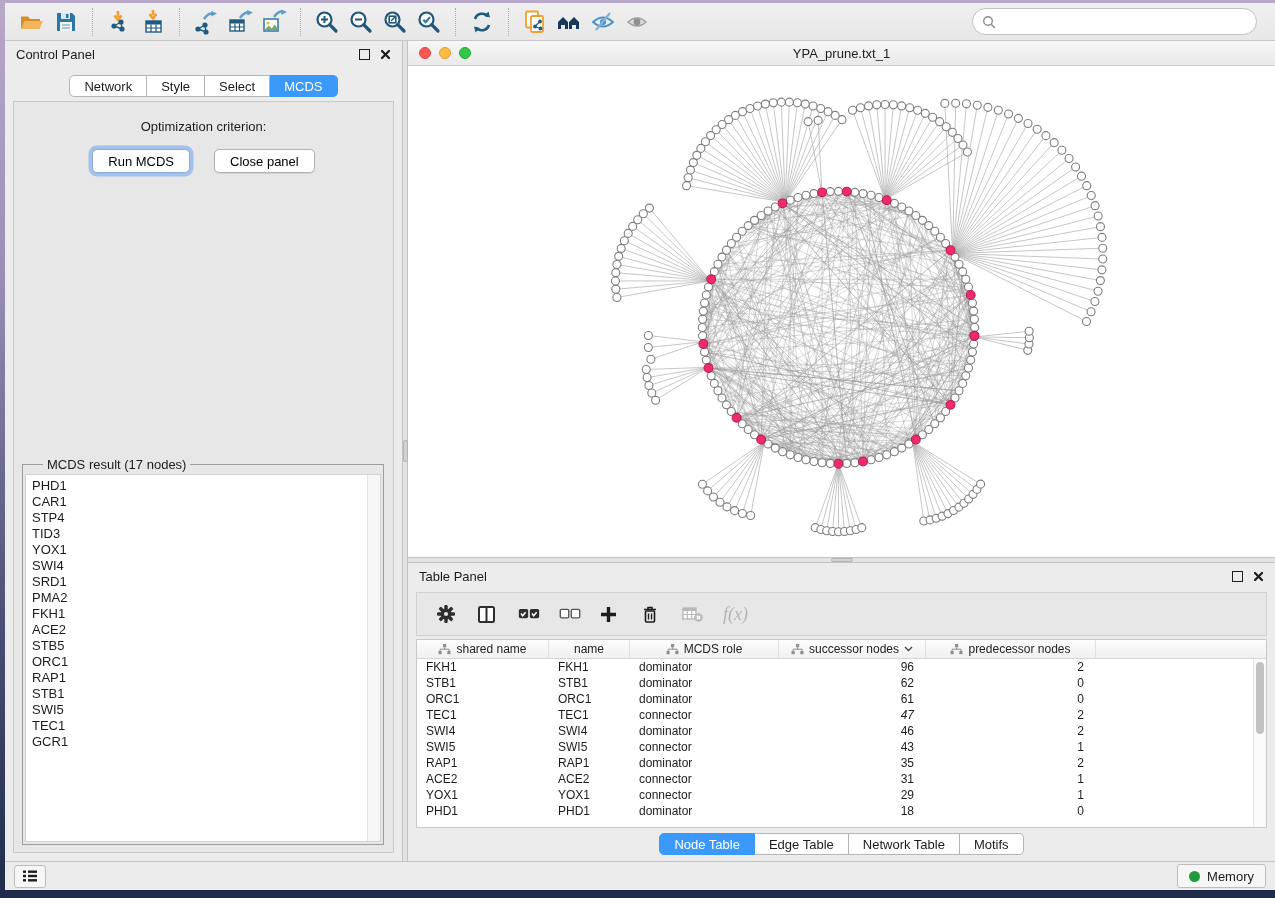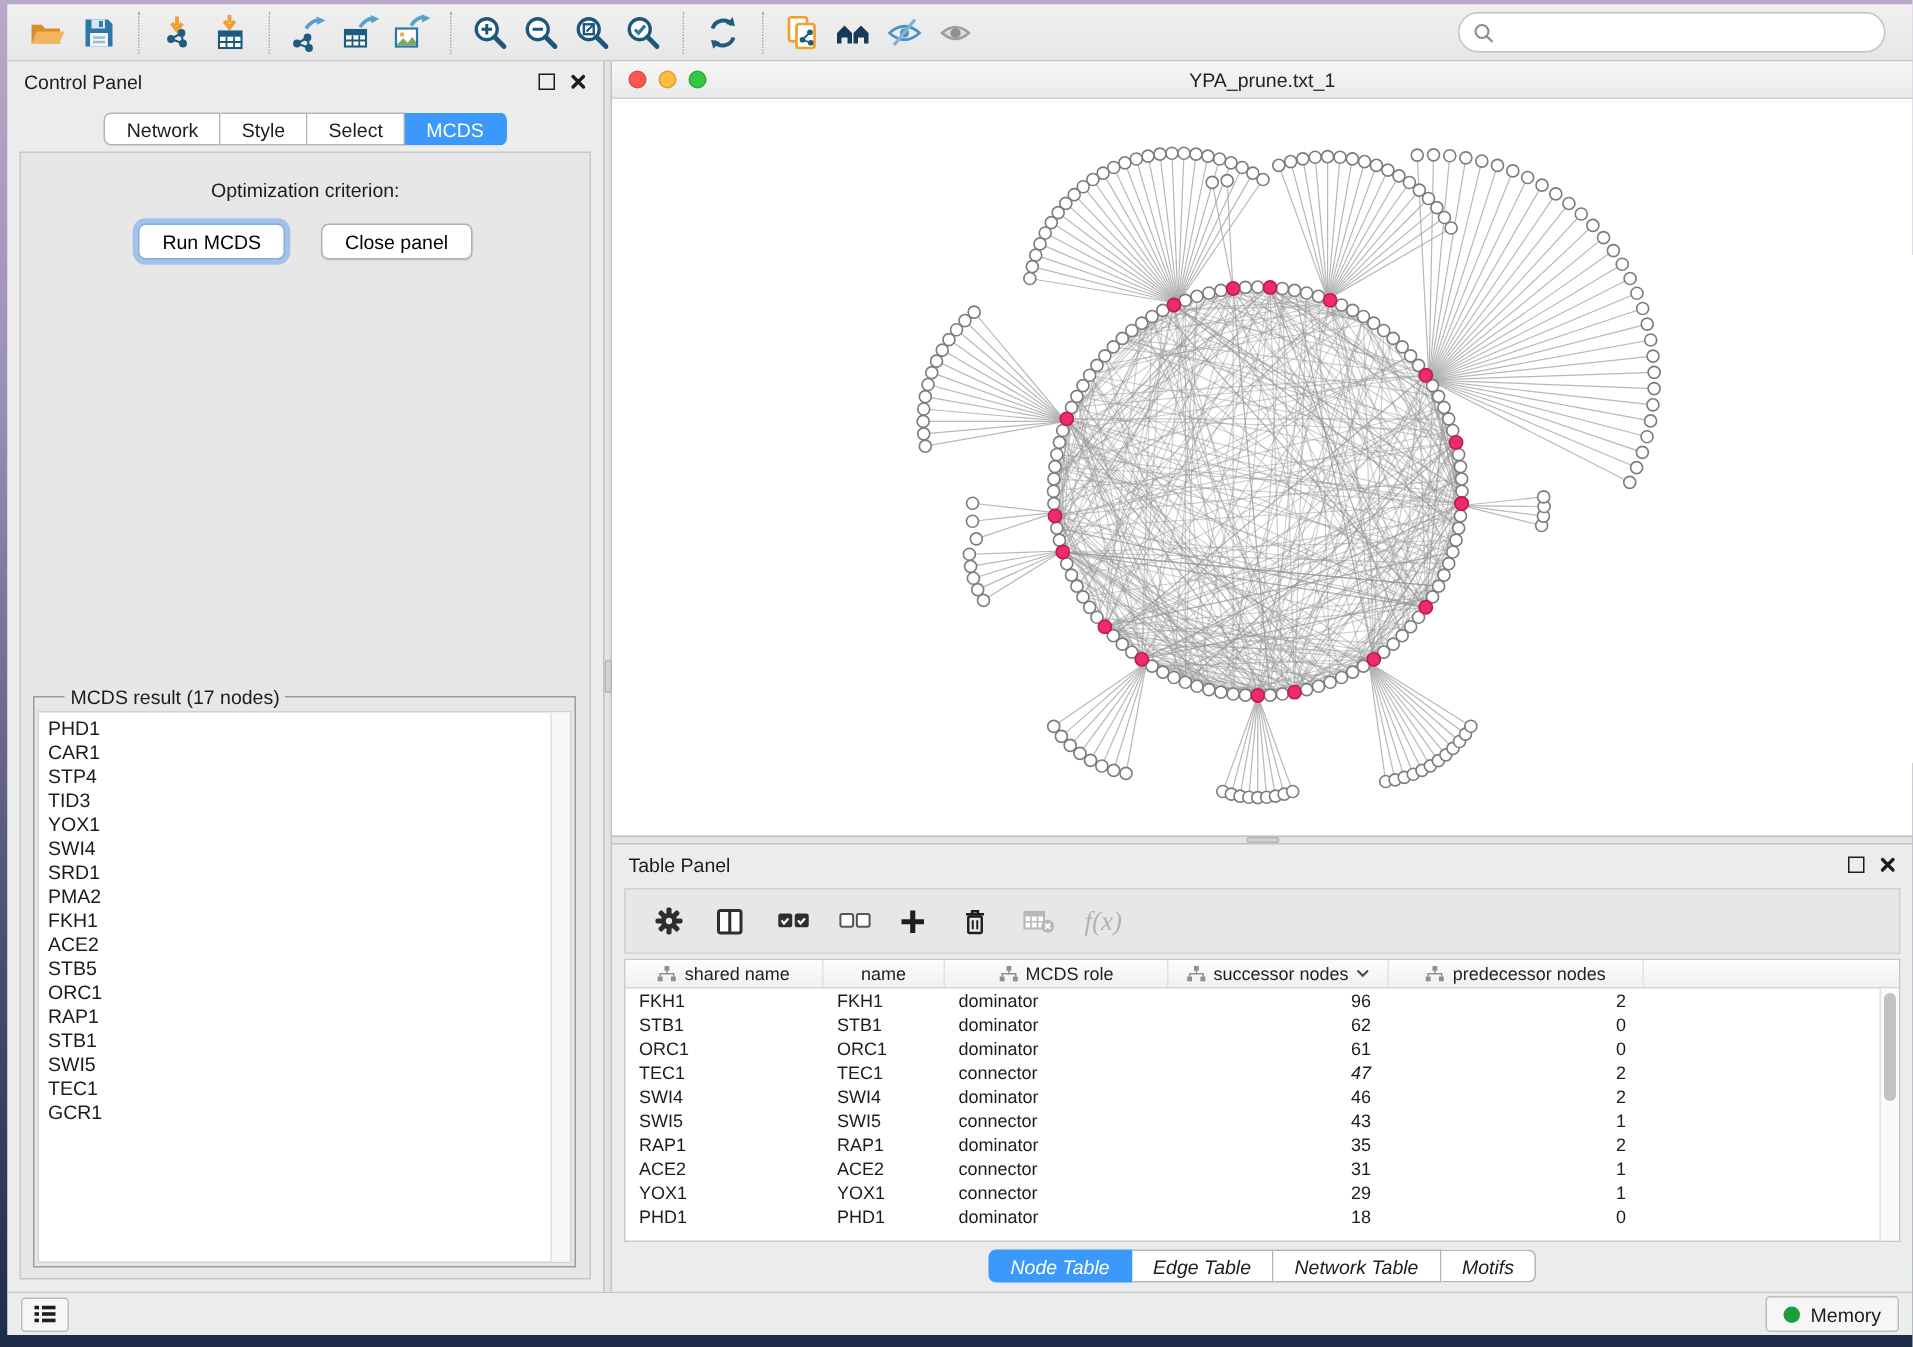--- a/index.html
+++ b/index.html
@@ -76,21 +76,21 @@
   .tp-table { margin:3px 8px 0; flex:1; background:#fff; border:1px solid #c9c9c9; position:relative; overflow:hidden; min-height:0; }
   .nt-header { display:flex; height:19px; background:linear-gradient(#fdfdfd,#f0f0f0); border-bottom:1px solid #d6d6d6; font-size:12px; color:#222; }
   .th-cell { display:flex; align-items:center; justify-content:center; gap:5px; border-right:1px solid #e1e1e1; height:100%; padding:0 4px; flex:none; }
   .nt-body { position:absolute; left:0; right:13px; top:19px; bottom:0; overflow:hidden; }
   .tr { display:flex; height:16px; font-size:12px; align-items:center; }
   .td { flex:none; white-space:nowrap; overflow:hidden; }
   .td.left { padding-left:9px; text-align:left; }
   .td.right { padding-right:12px; text-align:right; }
   .table-vscroll { position:absolute; right:0; top:19px; bottom:0; width:13px; background:#fafafa; border-left:1px solid #e3e3e3; }
   .vthumb { position:absolute; left:2px; right:2px; top:3px; height:72px; background:#c2c2c2; border-radius:4.5px; }
-  .tp-tabs { margin-top:5px; margin-bottom:6px;font-style:italic; }
+  .tp-tabs { margin-top:5px; margin-bottom:6px; }
 
   
   .status-bar { height:29px; border-top:1px solid #c3c3c3; background:#ececec; display:flex; align-items:center; padding:0 9px; flex:none; }
   .list-btn { width:32px; height:23px; border:1px solid #bdbdbd; background:#f6f6f6; border-radius:3px; display:flex; align-items:center; justify-content:center; }
   .memory-btn { margin-left:auto; height:24px; border:1px solid #bdbdbd; background:#f6f6f6; border-radius:3px; display:flex; align-items:center; gap:7px; padding:0 11px; font-size:13px; }
   .mem-dot { width:11px; height:11px; border-radius:50%; background:var(--mem-green); }
 </style>
 </head>
 <body>
 

